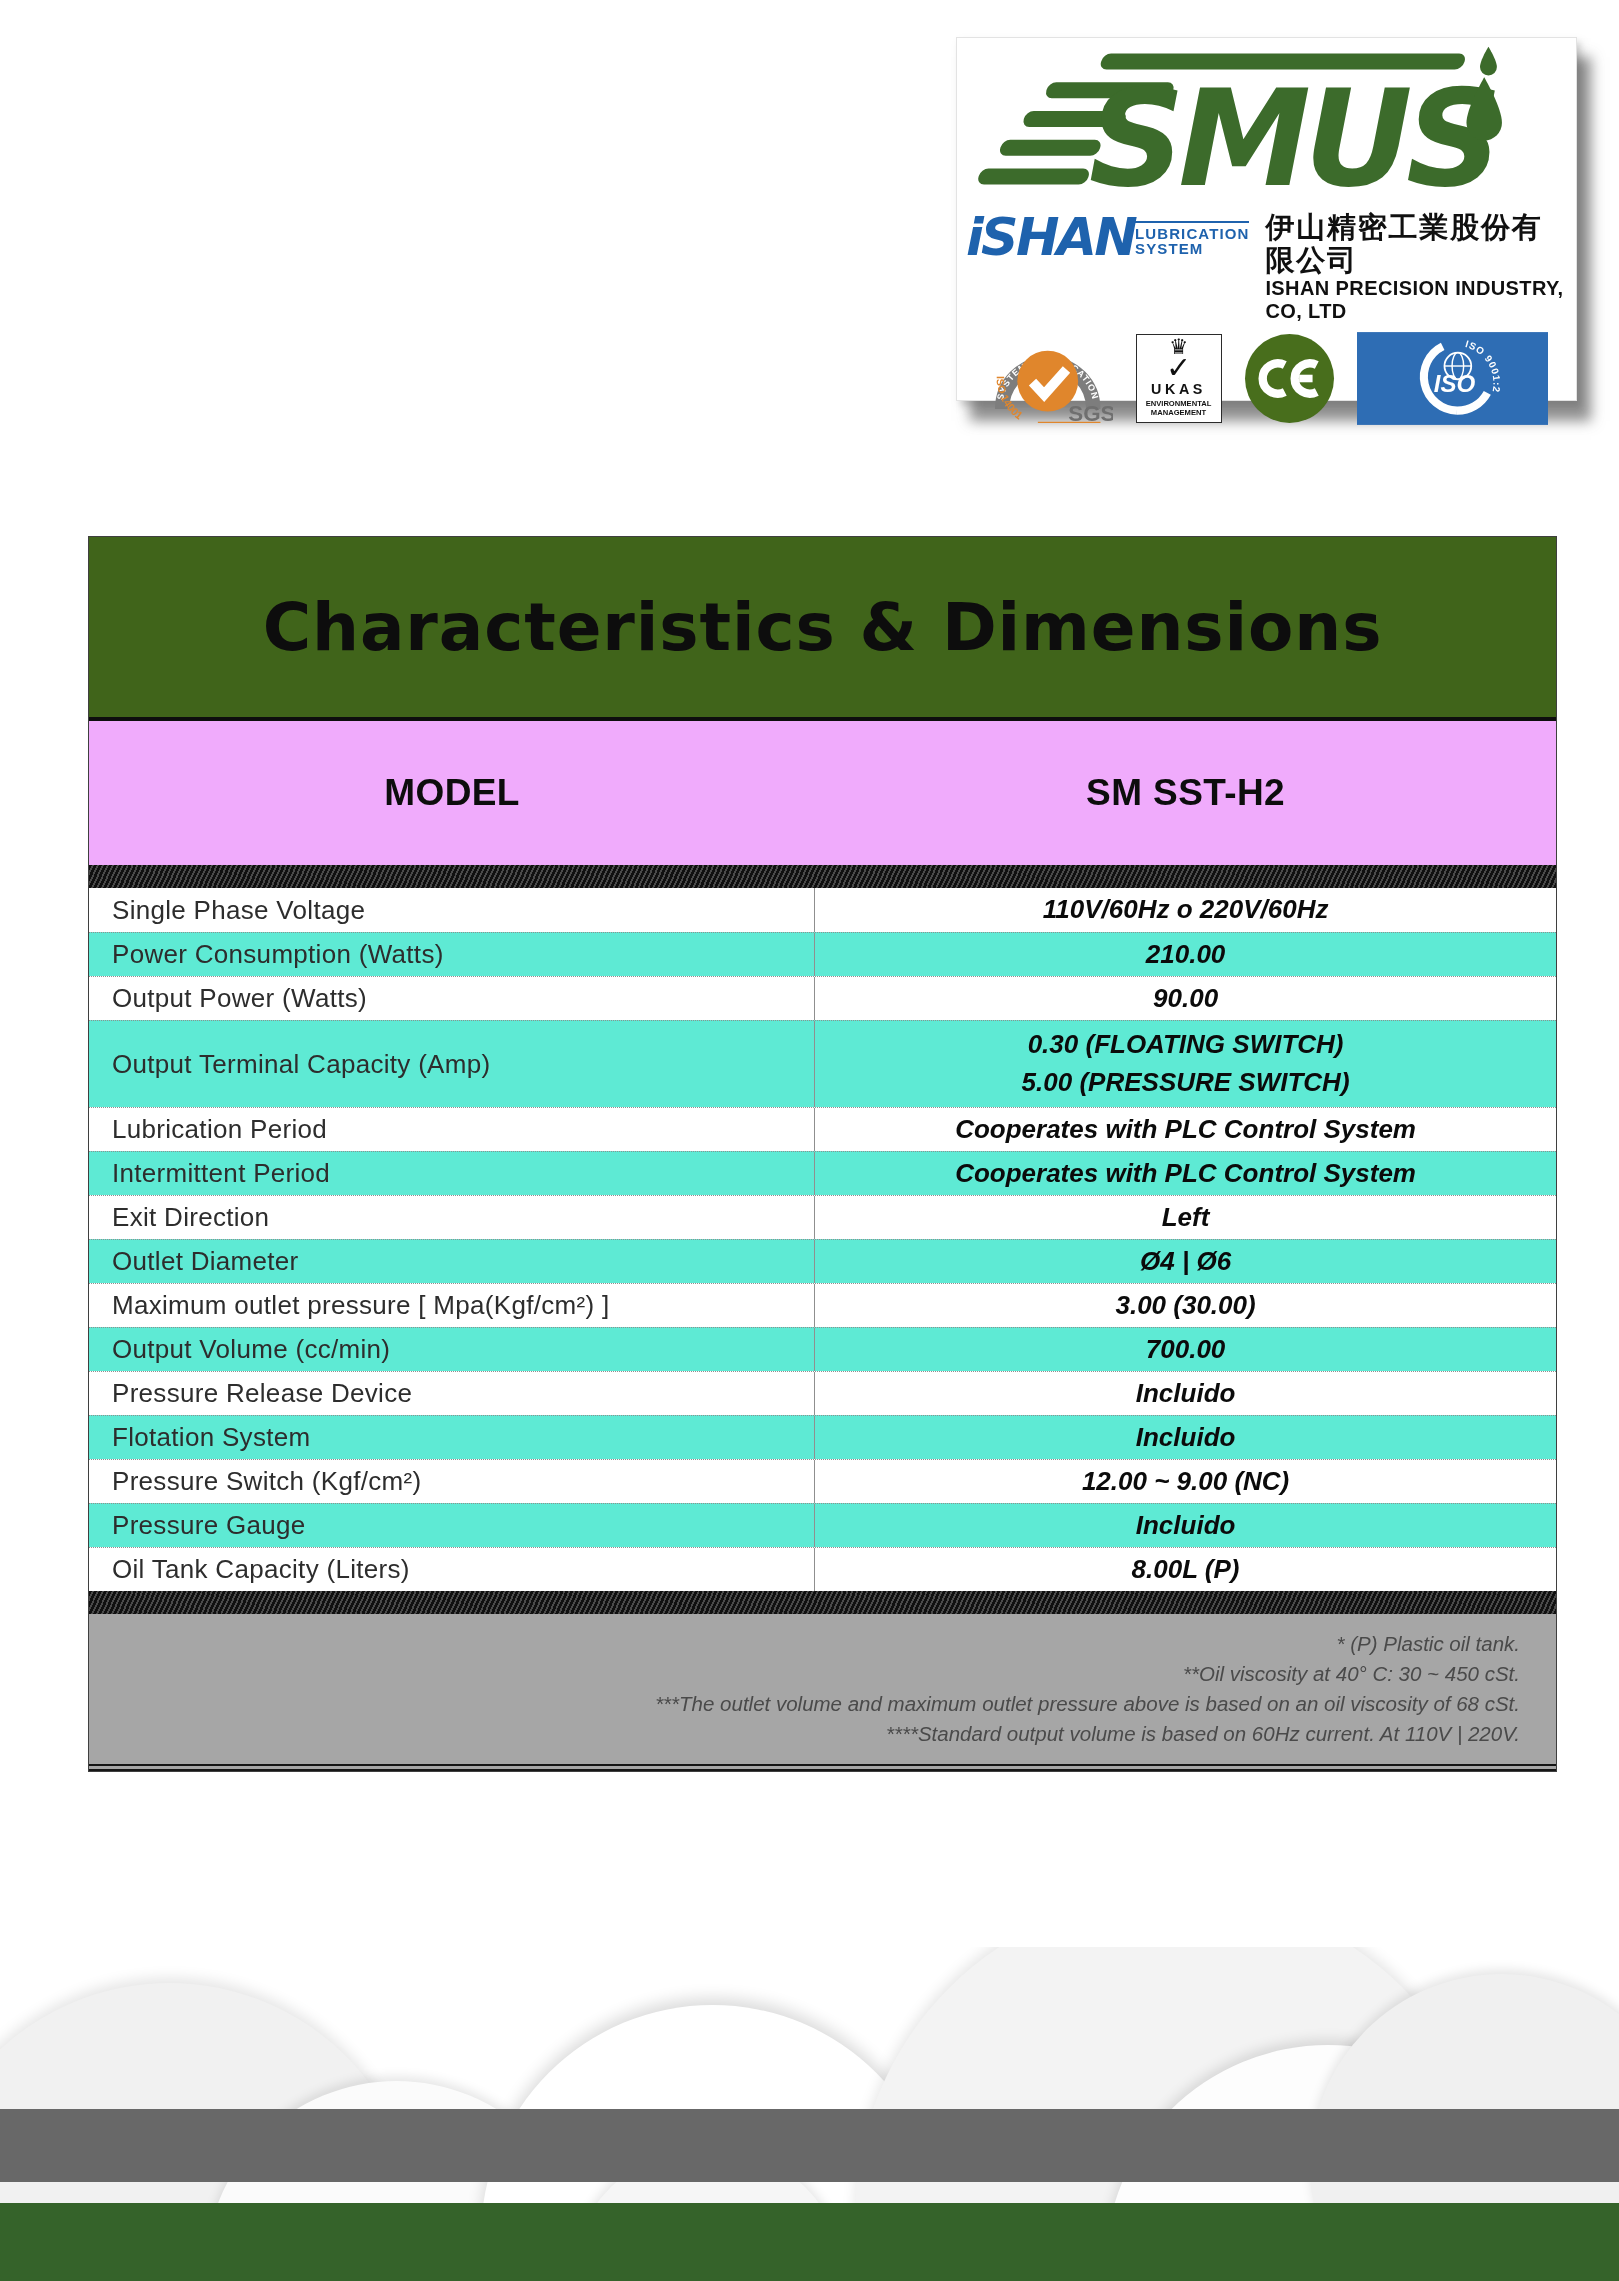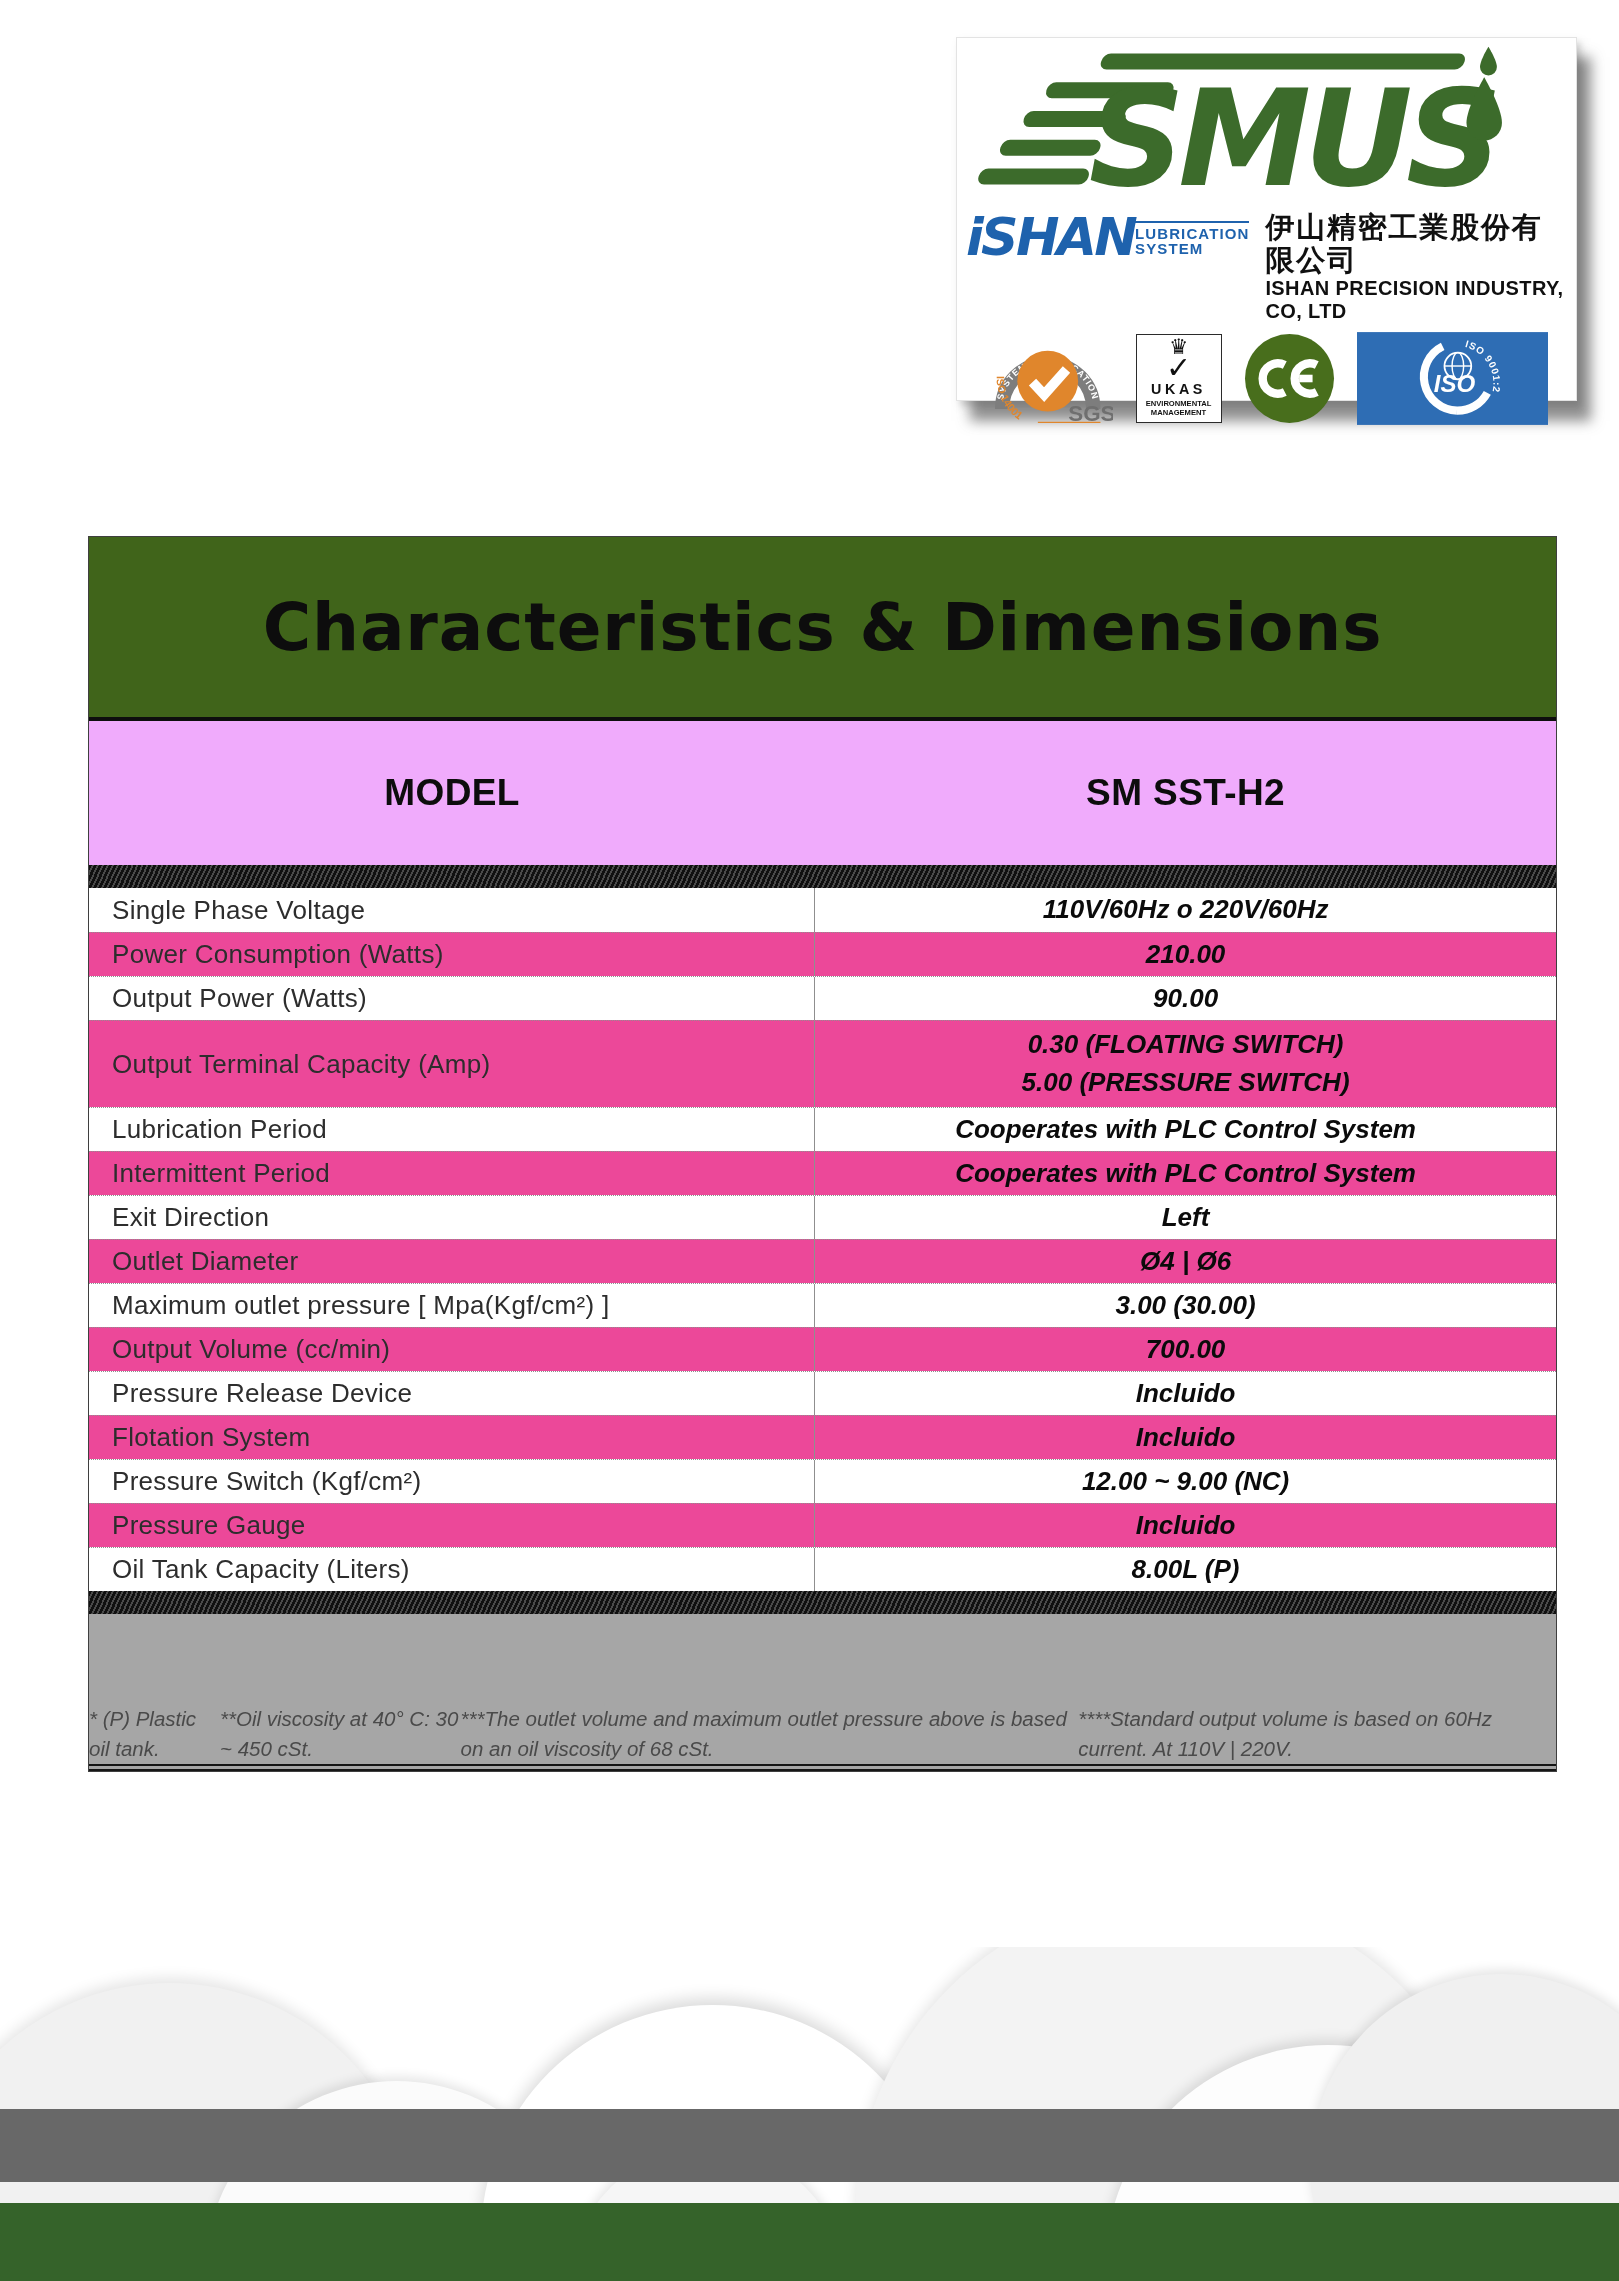--- a/index.html
+++ b/index.html
@@ -41,30 +41,30 @@
   .banner-title{
     font-family:"DejaVu Sans","Liberation Sans",sans-serif;
     font-size:66px;font-weight:800;color:#0d0d0d;letter-spacing:0.9px;
   }
   .model-row{height:144px;background:#f0abfc;display:flex;}
   .model-cell{display:flex;align-items:center;justify-content:center;font-size:37px;font-weight:bold;color:#0d0d0d;letter-spacing:0.4px;}
   .model-cell.l{width:49.5%;}
   .model-cell.r{width:50.5%;}
   .hatch{height:23px;background:repeating-linear-gradient(115deg,#101010 0 2.7px,#4a4a4a 2.7px 4.5px);}
   .srow{display:flex;height:44px;box-sizing:border-box;background:#ffffff;}
-  .srow.alt{background:#ec4899;}
+  .srow.alt{background:#5eead4;}
   .srow.double{height:87px;}
   .srow:not(:first-child){border-top:0.9px dotted #8f8f8f;}
   .cell{box-sizing:border-box;}
   .lab{width:49.5%;border-right:1.8px solid #8f8f8f;padding-left:23px;display:flex;align-items:center;
        font-size:26px;color:#2d2d2d;letter-spacing:0.3px;}
   .val{width:50.5%;display:flex;flex-direction:column;justify-content:center;align-items:center;text-align:center;
        font-weight:bold;font-style:italic;font-size:26px;color:#0b0b0b;line-height:1.45;}
   .notes{height:150px;background:#a6a6a6;border-bottom:7.1px double #151515;box-sizing:content-box;
-         display:flex;justify-content:center;align-items:flex-end;padding-right:25px;}
+         display:flex;flex-direction:column;justify-content:center;align-items:flex-end;padding-right:36px;}
   .note{font-size:20.5px;font-style:italic;color:#4a4a4a;line-height:30px;}
   
   .deco{position:absolute;left:0;top:1947px;width:1619px;height:334px;overflow:hidden;background:#fff;}
   .arc{position:absolute;border-radius:50%;}
   .a1{width:499px;height:499px;left:-80px;top:36px;background:#f1f1f1;box-shadow:0 -5.3px 14.3px rgba(0,0,0,.10);}
   .a2{width:383px;height:383px;left:205px;top:134px;background:#fbfbfb;box-shadow:0 -4.5px 10.7px rgba(0,0,0,.10);}
   .a3{width:463px;height:463px;left:481px;top:58px;background:#ffffff;box-shadow:0 -7.1px 16px rgba(0,0,0,.14);}
   .a4{width:276px;height:276px;left:570px;top:200px;background:#f6f6f6;box-shadow:0 -4.5px 10.7px rgba(0,0,0,.10);}
   .a5{width:642px;height:642px;left:855px;top:-53px;background:#f3f3f3;box-shadow:0 -5.3px 14.3px rgba(0,0,0,.10);}
   .a6{width:446px;height:446px;left:1105px;top:98px;background:#fdfdfd;box-shadow:0 -5.3px 12.5px rgba(0,0,0,.12);}

